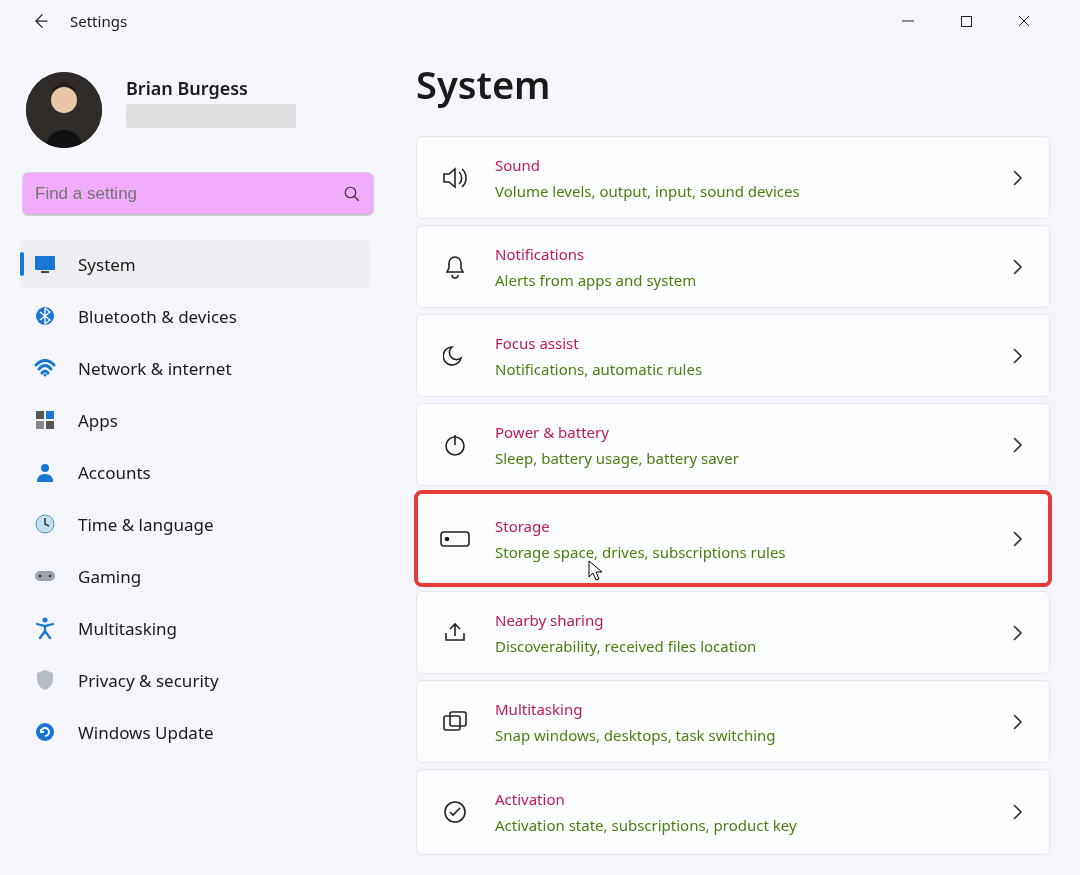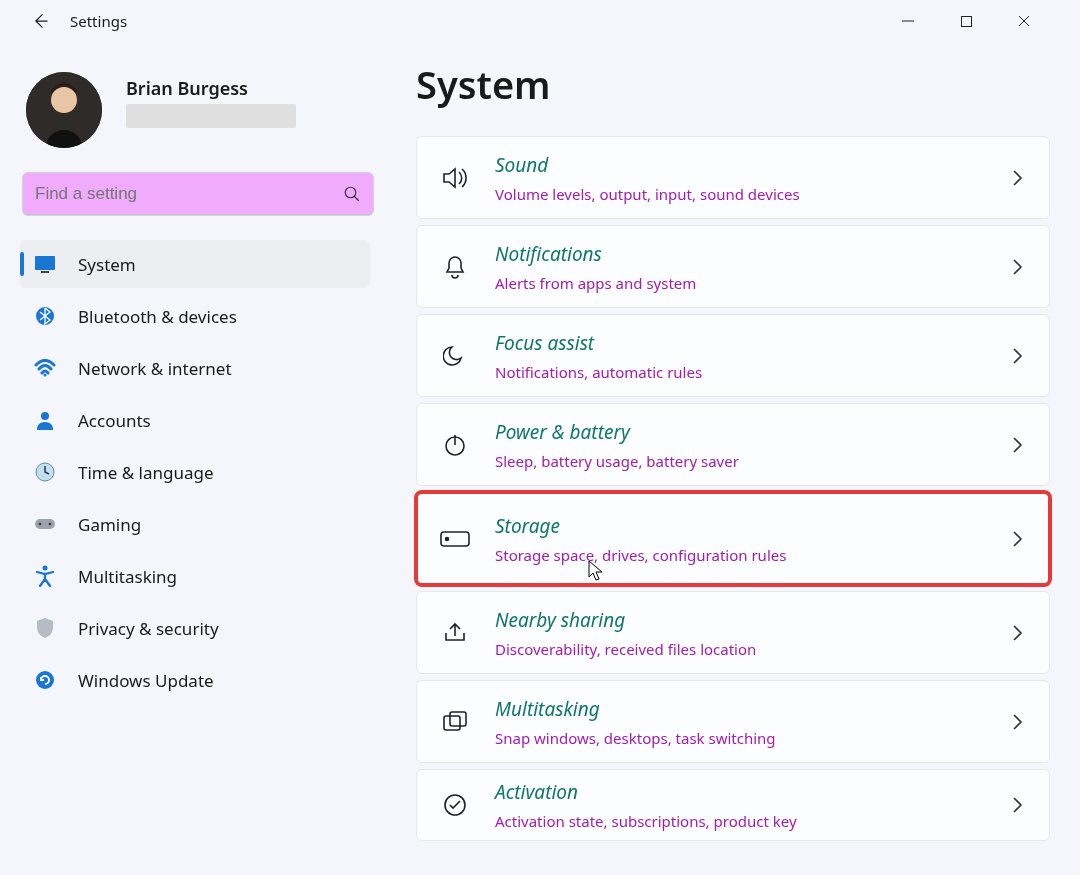--- a/index.html
+++ b/index.html
@@ -83,22 +83,22 @@
     background:#fcfdff;border:1px solid #e5e7ec;border-radius:6px;
     height:83px;display:flex;align-items:center;
     padding:0 22px;cursor:pointer;position:relative;
   }
   .card.highlighted {
     outline:4px solid #e63939;outline-offset:-2px;
     height:93px;
   }
   .card-icon{width:32px;height:32px;display:flex;align-items:center;justify-content:center;flex:none;margin-right:24px;}
   .card-text{flex:1;}
-  .card-title{font-size:19px;color:#0f766e;font-style:italic;}
-  .card-sub{font-size:15px;color:#a21caf;margin-top:6px;}
+  .card-title{font-size:15px;color:#be185d;}
+  .card-sub{font-size:15px;color:#4d7c0f;margin-top:6px;}
   .chevron{flex:none;width:20px;height:20px;display:flex;align-items:center;justify-content:center;color:#444;}
   .cursor-fake{position:absolute;left:588px;top:560px;pointer-events:none;}
   svg{display:block;}
 </style>
 </head>
 <body>
 
 <div class="titlebar">
   <div class="back-arrow">
     <svg width="20" height="20" viewBox="0 0 24 24" fill="none" stroke="#222" stroke-width="1.5">
@@ -178,20 +178,31 @@
             <svg width="22" height="18" viewBox="0 0 22 18">
               <path d="M2 6 Q11 -3 20 6 M5 10 Q11 3 17 10 M8 14 Q11 10 14 14" stroke="#1976d2" stroke-width="3" fill="none" stroke-linecap="round"></path>
               <circle cx="11" cy="16" r="1.5" fill="#1976d2"></circle>
             </svg>
           </span>
         <span>Network &amp; internet</span>
       </div>
       <div class="nav-item">
         <span class="nav-icon">
             <svg width="20" height="20" viewBox="0 0 20 20">
+              <rect x="1" y="1" width="8" height="8" fill="#555"></rect>
+              <rect x="11" y="1" width="8" height="8" fill="#1976d2"></rect>
+              <rect x="1" y="11" width="8" height="8" fill="#888"></rect>
+              <rect x="11" y="11" width="8" height="8" fill="#555"></rect>
+            </svg>
+          </span>
+        <span>Apps</span>
+      </div>
+      <div class="nav-item">
+        <span class="nav-icon">
+            <svg width="20" height="20" viewBox="0 0 20 20">
               <circle cx="10" cy="6" r="4" fill="#1976d2"></circle>
               <path d="M2 20 Q2 12 10 12 Q18 12 18 20 Z" fill="#1976d2"></path>
             </svg>
           </span>
         <span>Accounts</span>
       </div>
       <div class="nav-item">
         <span class="nav-icon">
             <svg width="20" height="20" viewBox="0 0 20 20">
               <circle cx="10" cy="10" r="9" fill="#c4e0ec" stroke="#5590b0"></circle>
@@ -316,21 +327,21 @@
 
       <div class="card highlighted">
         <span class="card-icon">
             <svg width="30" height="16" viewBox="0 0 30 16" fill="none" stroke="#222" stroke-width="1.6">
               <rect x="1" y="1" width="28" height="14" rx="3"></rect>
               <circle cx="7" cy="8" r="1.5" fill="#222"></circle>
             </svg>
           </span>
         <div class="card-text">
           <div class="card-title">Storage</div>
-          <div class="card-sub">Storage space, drives, configuration rules</div>
+          <div class="card-sub">Storage space, drives, subscriptions rules</div>
         </div>
         <span class="chevron">
             <svg width="12" height="18" viewBox="0 0 12 18" fill="none" stroke="#333" stroke-width="1.6">
               <path d="M3 2l7 7-7 7"></path>
             </svg>
           </span>
       </div>
 
       <div class="card">
         <span class="card-icon">
@@ -360,21 +371,21 @@
           <div class="card-title">Multitasking</div>
           <div class="card-sub">Snap windows, desktops, task switching</div>
         </div>
         <span class="chevron">
             <svg width="12" height="18" viewBox="0 0 12 18" fill="none" stroke="#333" stroke-width="1.6">
               <path d="M3 2l7 7-7 7"></path>
             </svg>
           </span>
       </div>
 
-      <div class="card" style="height:72px;">
+      <div class="card" style="height:86px;">
         <span class="card-icon">
             <svg width="24" height="24" viewBox="0 0 24 24" fill="none" stroke="#222" stroke-width="1.6">
               <circle cx="12" cy="12" r="10"></circle>
               <path d="M7 12l3 3 7-7"></path>
             </svg>
           </span>
         <div class="card-text">
           <div class="card-title">Activation</div>
           <div class="card-sub">Activation state, subscriptions, product key</div>
         </div>

